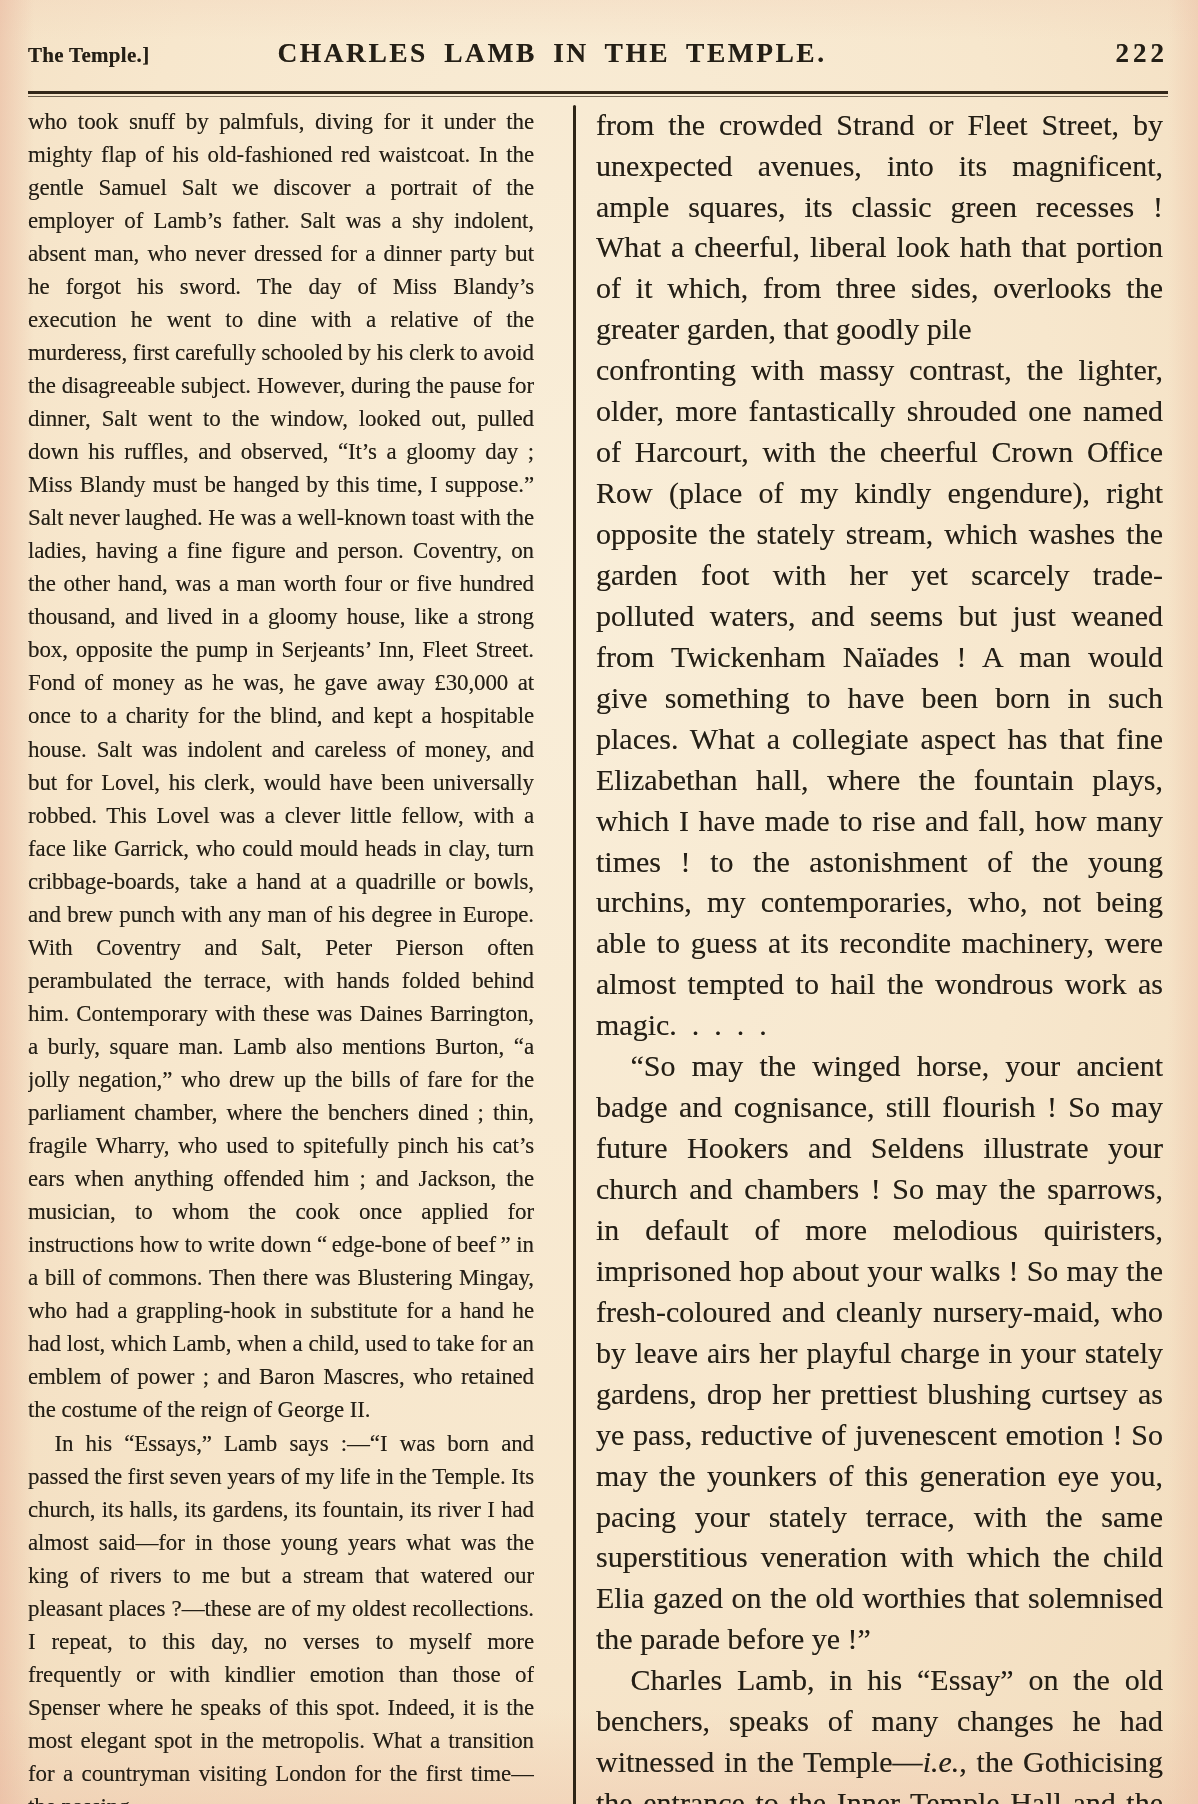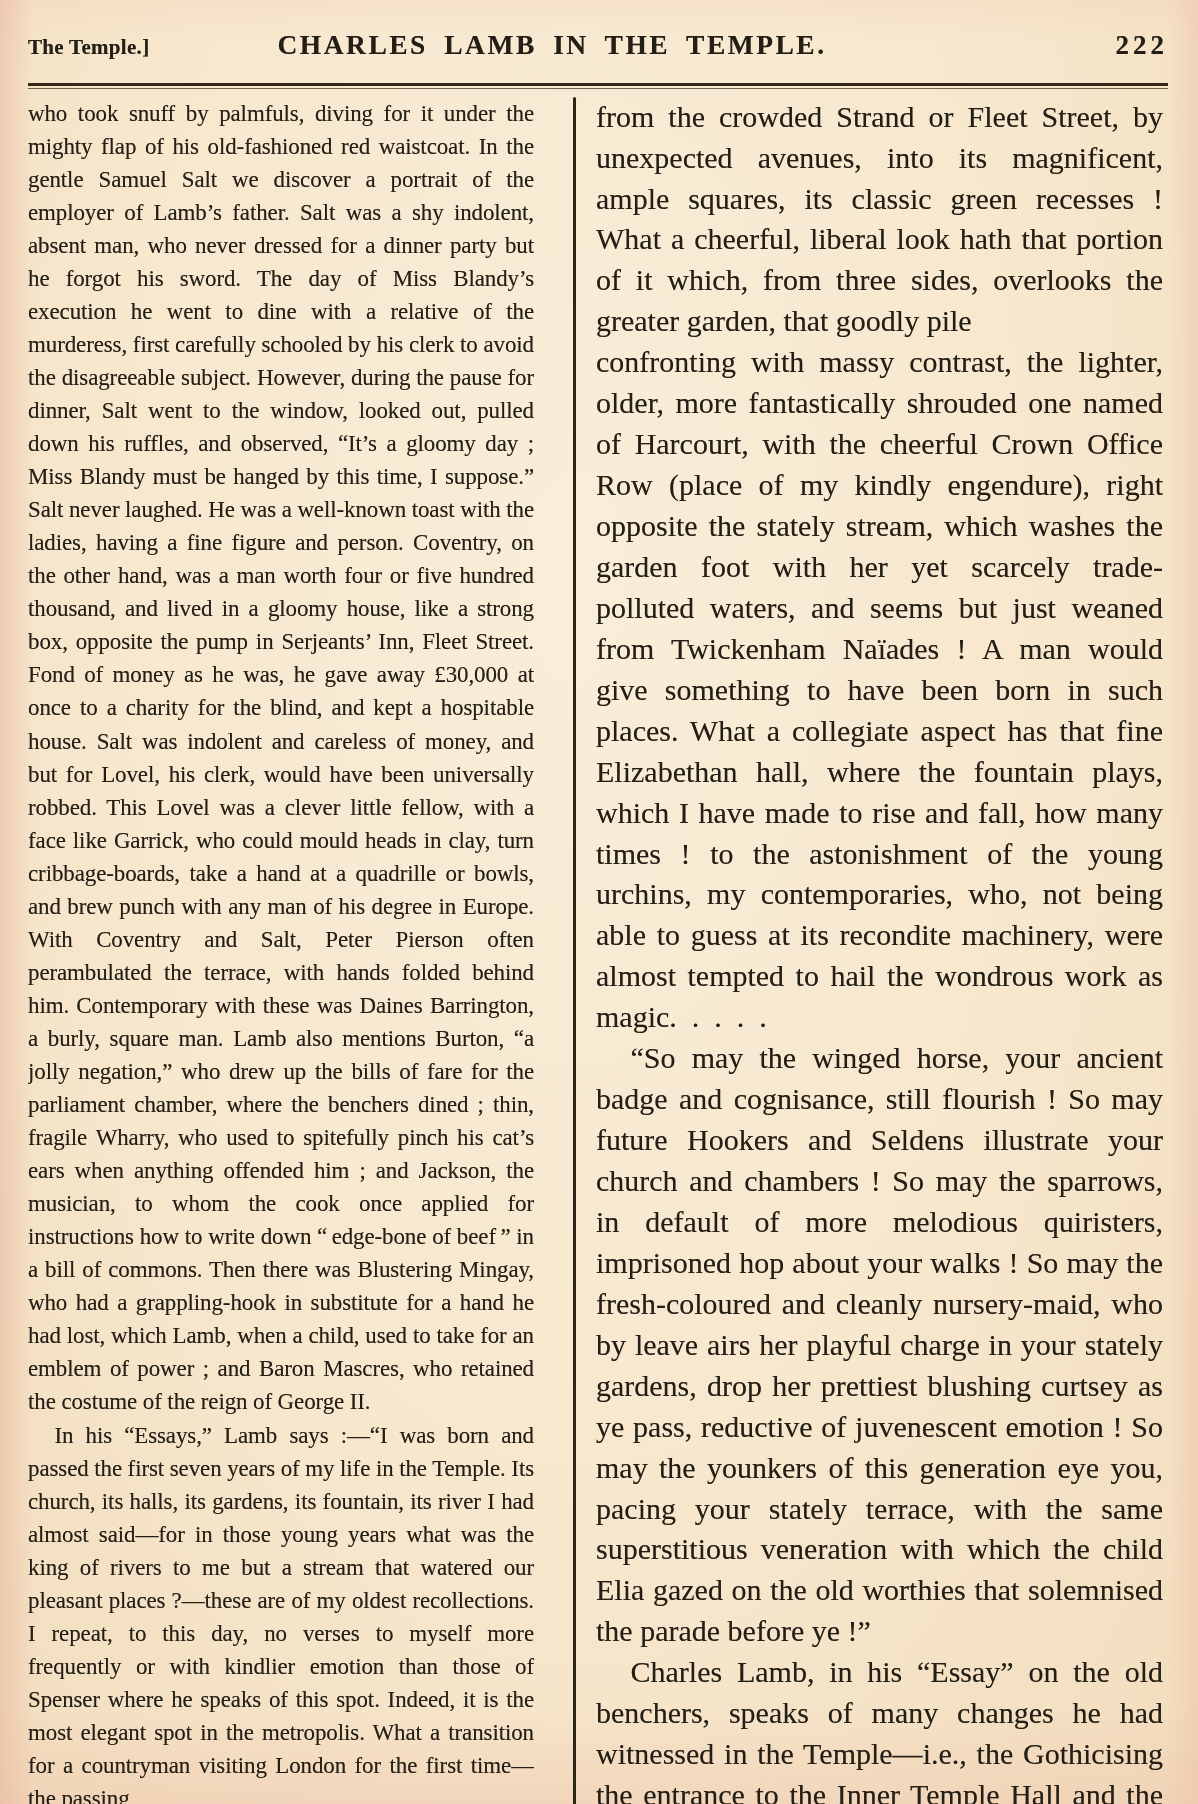--- a/index.html
+++ b/index.html
@@ -8,40 +8,40 @@
     background:
       linear-gradient(90deg, rgba(232,182,158,.55), rgba(232,182,158,0) 34px),
       linear-gradient(270deg, rgba(236,194,168,.50), rgba(236,194,168,0) 30px),
       linear-gradient(0deg, rgba(238,198,172,.45), rgba(238,198,172,0) 95px),
       linear-gradient(180deg, rgba(241,211,186,.35), rgba(241,211,186,0) 40px),
       radial-gradient(ellipse at 48% 32%, #f9eed9 0%, #f7e7cd 55%, #f2dcbd 100%);
     background-color:#f6e6cb;
     color:#241f16;
     font-family:"Liberation Serif","DejaVu Serif",serif;
   }
-  .page{position:absolute;inset:0;padding:12px 30px 0 28px;box-sizing:border-box;}
+  .page{position:absolute;inset:0;padding:20px 30px 0 28px;box-sizing:border-box;}
   .hdr{display:flex;align-items:baseline;text-shadow:0 0 .5px rgba(36,28,14,.55);}
   .hdr-left{width:185px;font-size:21px;font-weight:bold;letter-spacing:.3px;}
   .hdr-title{flex:1;text-align:center;font-size:27.5px;font-weight:bold;
     letter-spacing:2.5px;word-spacing:7px;transform:translateX(-46px);
     margin:17px;line-height:1.15;}
   .hdr-folio{width:185px;text-align:right;font-size:27px;font-weight:bold;letter-spacing:4px;}
   .hdr-rule{margin-top:5px;height:6px;box-sizing:border-box;
     border-top:3.5px solid #33281a;border-bottom:1.5px solid rgba(51,40,26,.7);}
   .columns{display:flex;align-items:stretch;margin-top:8px;height:1722px;}
   .col{overflow:hidden;hyphens:auto;-webkit-hyphens:auto;
     text-shadow:0 0 .5px rgba(36,28,14,.5);}
   .col p{margin:0;text-align:justify;}
   .col-left{width:506px;line-height:1.44;letter-spacing:-.1px;font-size:21px;}
   .col-right{width:567px;line-height:1.365;font-size:23px;}
   .col-rule{width:3px;background:#2e2517;margin-left:39px;margin-right:20px;border-radius:2px;}
   .indent{text-indent:1.15em;}
   .verse{text-align:center !important;font-size:.9em;line-height:1.3;
     margin:.55em 0 .6em 0 !important;text-indent:0;}
-  .ital{}
+  .ital{font-style:italic;}
 </style>
 </head>
 <body>
 
 <div class="page">
 
   <header class="hdr">
     <span class="hdr-left">The Temple.]</span>
     <h1 class="hdr-title">CHARLES LAMB IN THE TEMPLE.</h1>
     <span class="hdr-folio">222</span>

